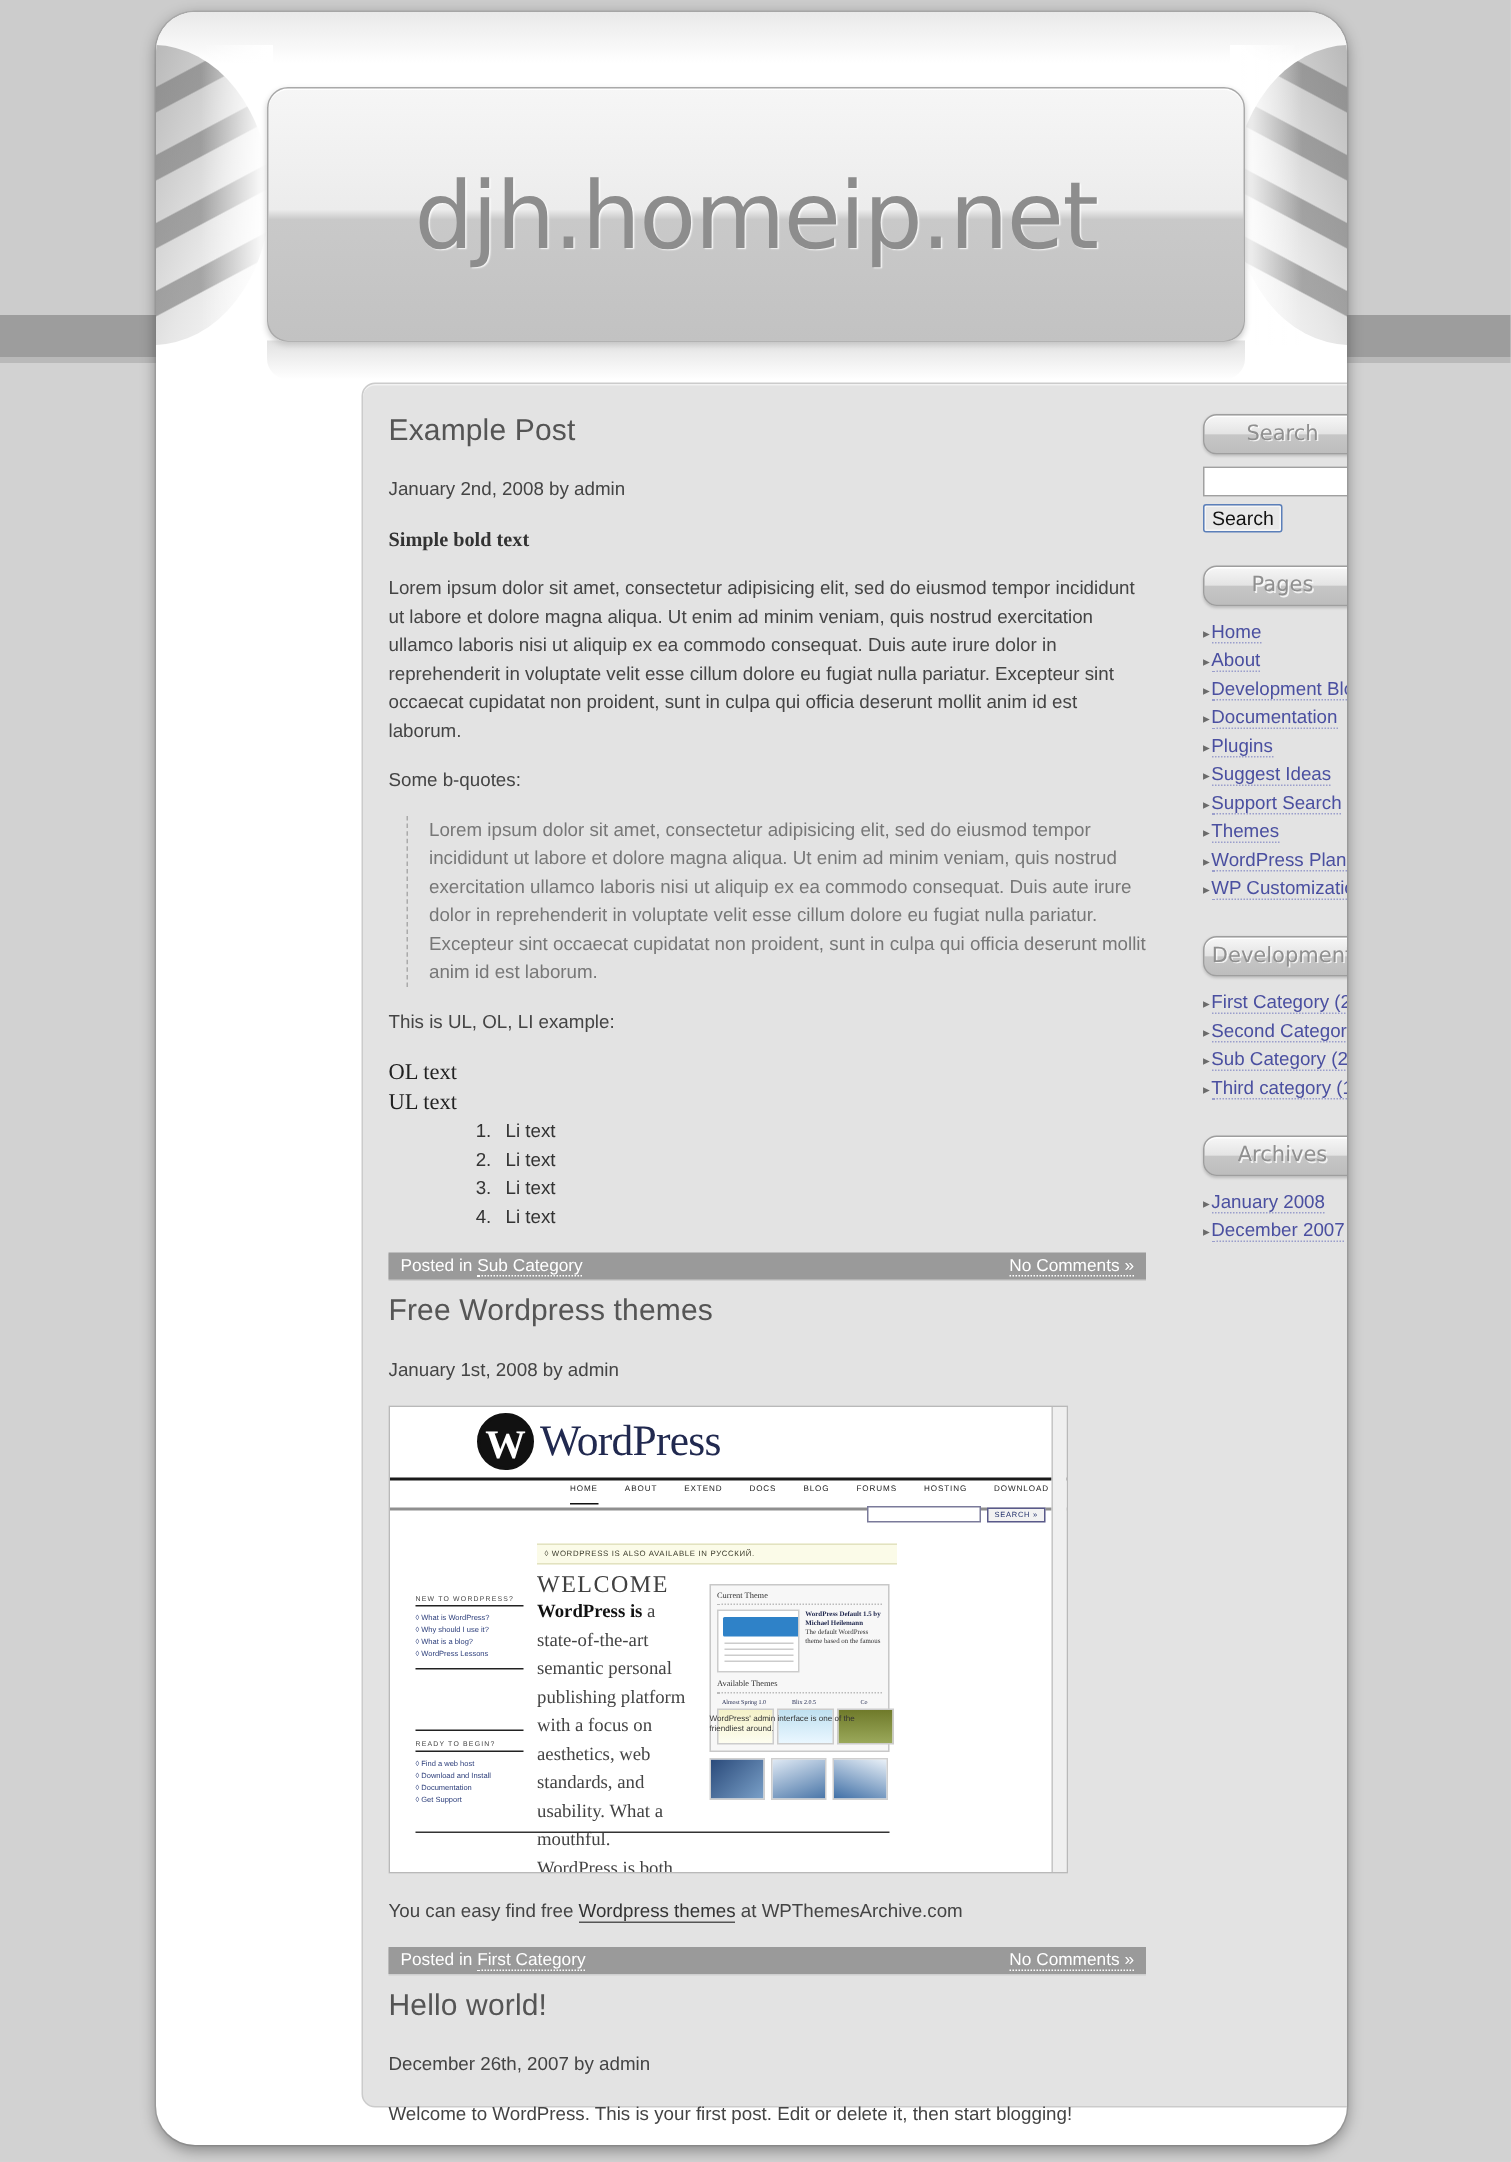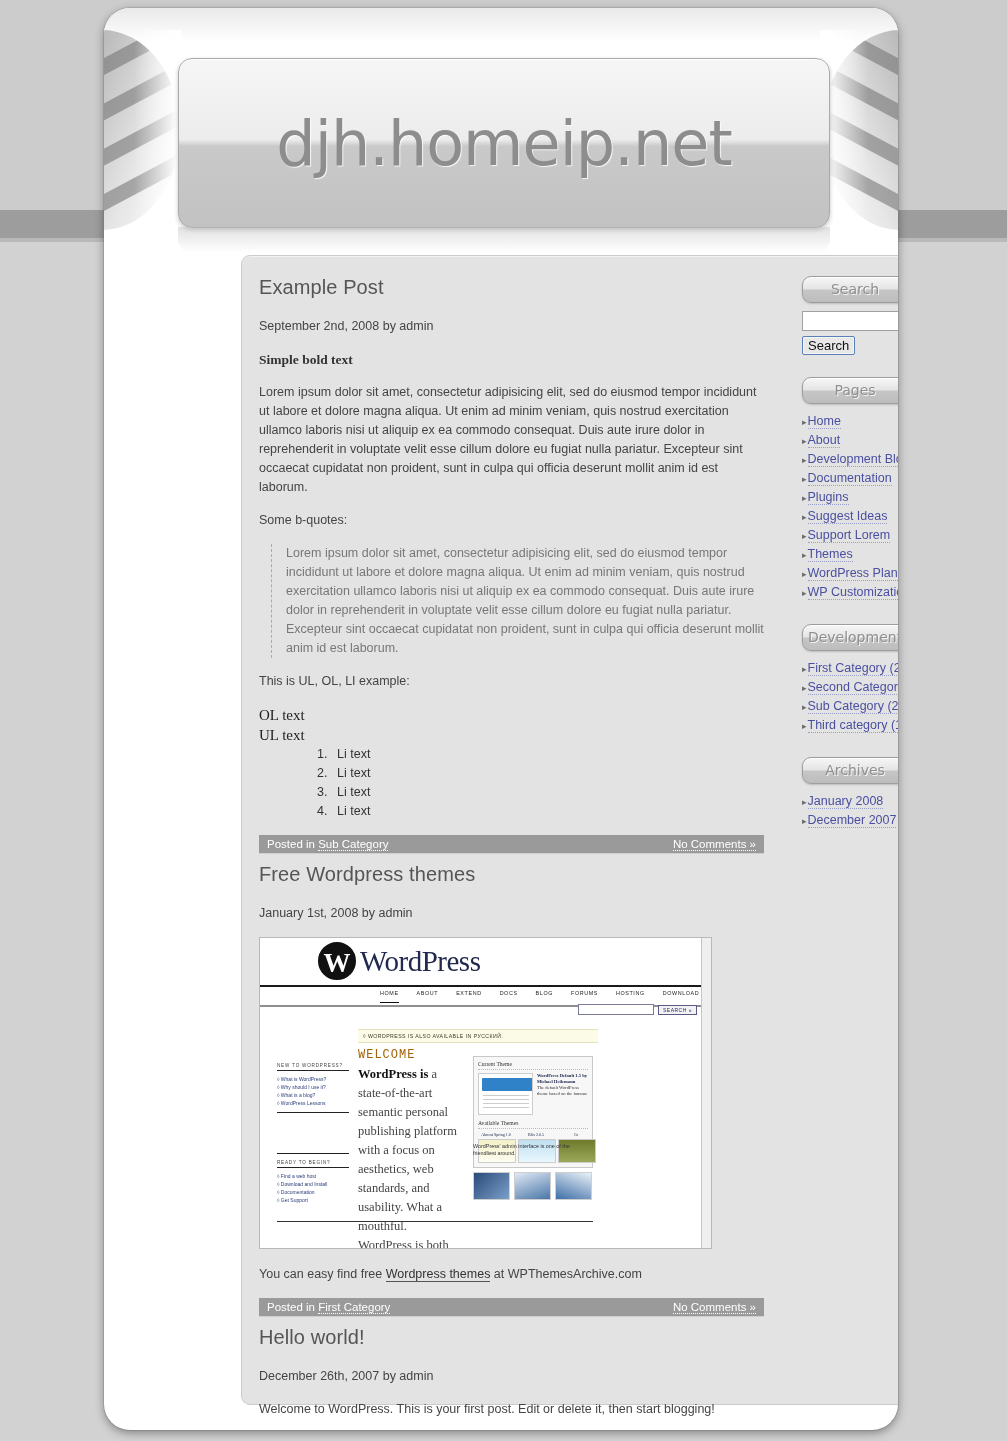--- a/index.html
+++ b/index.html
@@ -173,21 +173,21 @@
   #wp-searchbtn{
     font-family:"Liberation Sans",sans-serif;font-size:5px;border:1px solid #5a5a8a;
     color:#22306b;padding:1px 4px;letter-spacing:.5px;background:#f2f2f2;
   }
   #wp-notice{
     position:absolute;left:98px;top:91px;width:230px;background:#fbfbe8;
     border-top:1px solid #e2e2c0;border-bottom:1px solid #e2e2c0;
     font-family:"Liberation Sans",sans-serif;font-size:5.2px;letter-spacing:.45px;
     color:#3a3a2a;padding:3px 5px;text-transform:uppercase;
   }
-  #wp-welcome{position:absolute;left:98px;top:110px;font-size:12px;color:#a16207;letter-spacing:1px;font-family:Liberation Mono, monospace;}
+  #wp-welcome{position:absolute;left:98px;top:110px;font-size:16px;color:#404040;letter-spacing:1px;}
   #wp-colA{position:absolute;left:17px;top:125px;width:72px;}
   .wp-sechead{
     font-family:"Liberation Sans",sans-serif;font-size:4.6px;letter-spacing:.8px;
     color:#444;text-transform:uppercase;border-bottom:1px solid #222;padding-bottom:2px;margin-bottom:4px;
   }
   .wp-linklist{font-family:"Liberation Sans",sans-serif;font-size:5px;color:#2b3d7a;line-height:8px;}
   .wp-rule{border-bottom:1px solid #222;margin-top:5px;}
   #wp-colB{position:absolute;left:98px;top:127px;width:105px;font-size:6.4px;color:#222;line-height:8.6px;}
   #wp-colB b{color:#111;}
   #wp-colB p{margin:0 0 6px 0;}
@@ -245,21 +245,21 @@
     <div id="site-title">djh.homeip.net</div>
   </div>
   <div id="banner-reflection"></div>
 
   <div id="content-box">
 
     <div id="col-main">
 
       <div class="post">
         <h2 class="post-title">Example Post</h2>
-        <p class="post-date">September 2nd, 2008 by admin</p>
+        <p class="post-date">January 2nd, 2008 by admin</p>
         <p class="bold-line">Simple bold text</p>
         <p>Lorem ipsum dolor sit amet, consectetur adipisicing elit, sed do eiusmod tempor incididunt ut labore et dolore magna aliqua. Ut enim ad minim veniam, quis nostrud exercitation ullamco laboris nisi ut aliquip ex ea commodo consequat. Duis aute irure dolor in reprehenderit in voluptate velit esse cillum dolore eu fugiat nulla pariatur. Excepteur sint occaecat cupidatat non proident, sunt in culpa qui officia deserunt mollit anim id est laborum.</p>
         <p>Some b-quotes:</p>
         <blockquote>Lorem ipsum dolor sit amet, consectetur adipisicing elit, sed do eiusmod tempor incididunt ut labore et dolore magna aliqua. Ut enim ad minim veniam, quis nostrud exercitation ullamco laboris nisi ut aliquip ex ea commodo consequat. Duis aute irure dolor in reprehenderit in voluptate velit esse cillum dolore eu fugiat nulla pariatur. Excepteur sint occaecat cupidatat non proident, sunt in culpa qui officia deserunt mollit anim id est laborum.</blockquote>
         <p>This is UL, OL, LI example:</p>
         <ul class="ul-demo">
           <li>OL text</li>
           <li>UL text</li>
         </ul>
         <ol class="ol-demo">
@@ -401,21 +401,21 @@
 
       <div class="widget">
         <div class="widget-title">Pages</div>
         <ul>
           <li><span class="arrow">▸</span><a href="#">Home</a></li>
           <li><span class="arrow">▸</span><a href="#">About</a></li>
           <li><span class="arrow">▸</span><a href="#">Development Blog</a></li>
           <li><span class="arrow">▸</span><a href="#">Documentation</a></li>
           <li><span class="arrow">▸</span><a href="#">Plugins</a></li>
           <li><span class="arrow">▸</span><a href="#">Suggest Ideas</a></li>
-          <li><span class="arrow">▸</span><a href="#">Support Lorem</a></li>
+          <li><span class="arrow">▸</span><a href="#">Support Search</a></li>
           <li><span class="arrow">▸</span><a href="#">Themes</a></li>
           <li><span class="arrow">▸</span><a href="#">WordPress Planet</a></li>
           <li><span class="arrow">▸</span><a href="#">WP Customization</a></li>
         </ul>
       </div>
 
       <div class="widget">
         <div class="widget-title">Development</div>
         <ul>
           <li><span class="arrow">▸</span><a href="#">First Category (2)</a></li>

